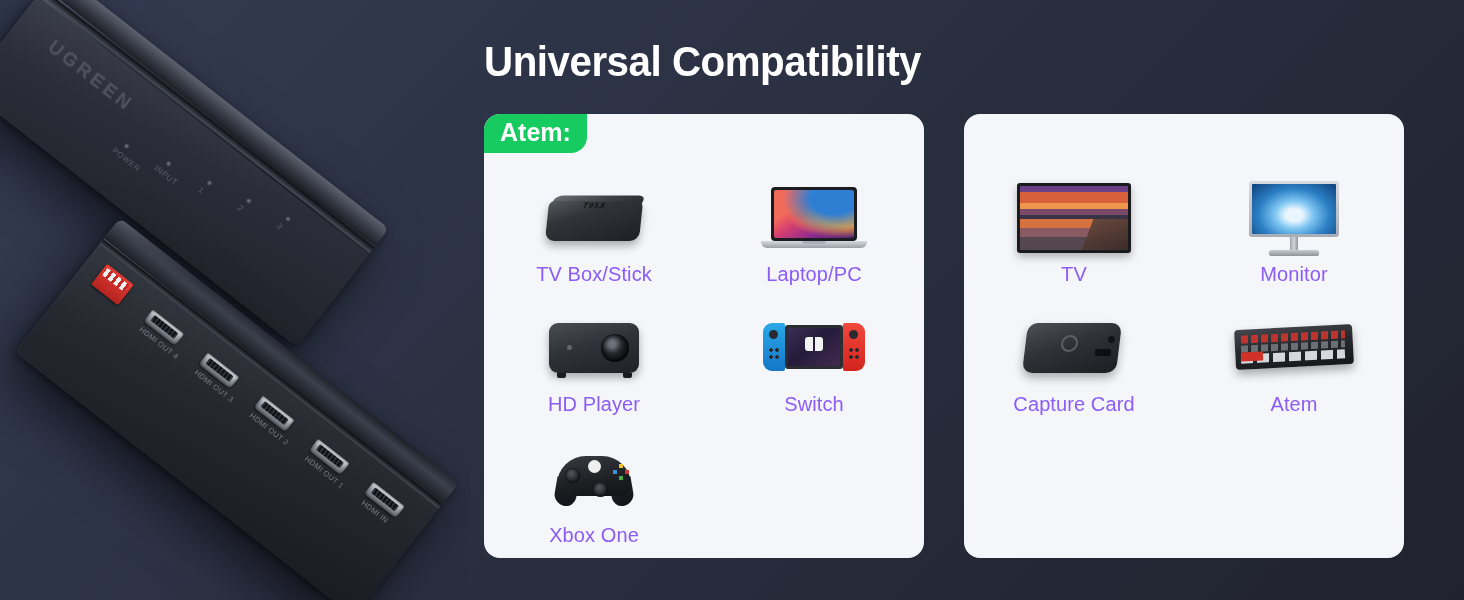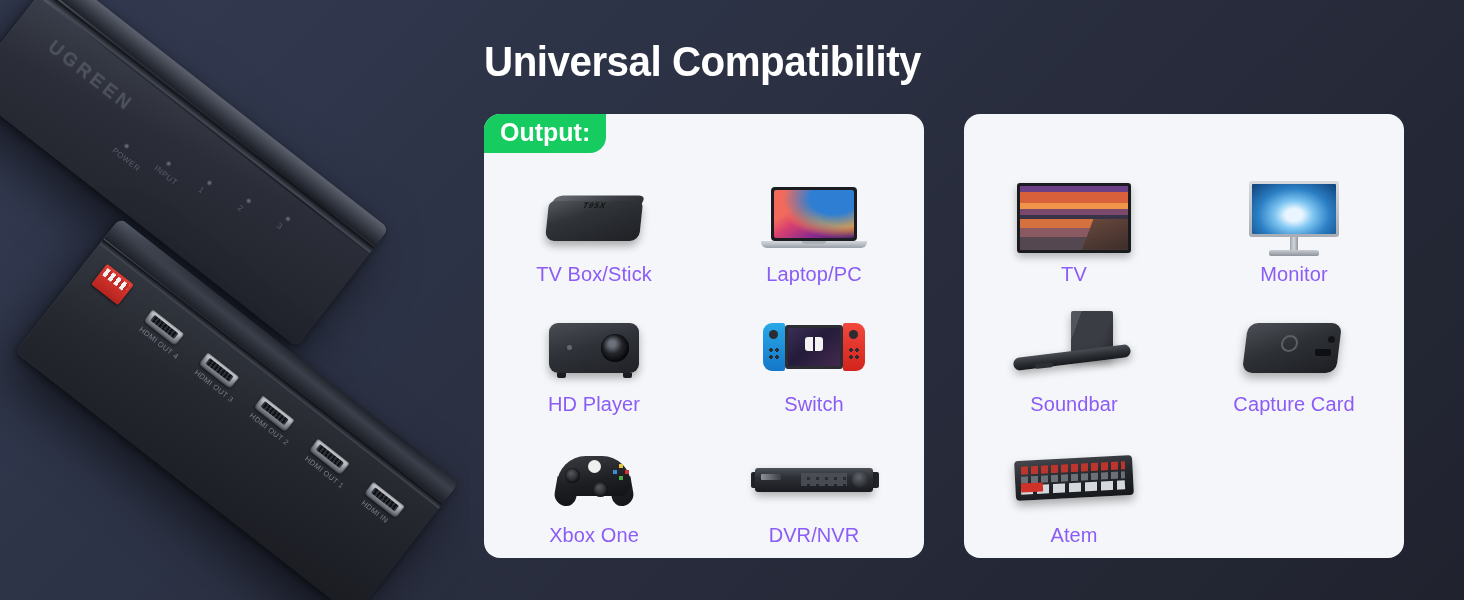--- a/index.html
+++ b/index.html
@@ -441,21 +441,21 @@
   </div>
 </div>
 
 <div class="content">
 
   <div class="headline">Universal Compatibility</div>
 
   <div class="panels">
 
     <div class="panel">
-      <div class="badge">Output:</div>
+      <div class="badge">Atem:</div>
       <div class="grid">
 
         <div class="cell">
           <div class="art">
             <div class="tvbox-top"></div>
             <div class="tvbox-body"></div>
             <div class="tvbox-logo">T95X</div>
           </div>
           <div class="cap">TV Box/Stick</div>
         </div>
@@ -504,31 +504,20 @@
             <div class="xb-grip r"></div>
             <div class="xb-body"></div>
             <div class="xb-guide"></div>
             <div class="xb-stick" style="left:36px; top:30px;"></div>
             <div class="xb-stick" style="left:64px; top:44px;"></div>
             <div class="xb-abxy"></div>
           </div>
           <div class="cap">Xbox One</div>
         </div>
 
-        <div class="cell">
-          <div class="art">
-            <div class="dvr-ear" style="left:2px;"></div>
-            <div class="dvr-ear" style="left:122px;"></div>
-            <div class="dvr-body"></div>
-            <div class="dvr-logo"></div>
-            <div class="dvr-btns"></div>
-            <div class="dvr-jog"></div>
-          </div>
-          <div class="cap">DVR/NVR</div>
-        </div>
 
       </div>
     </div>
 
     <div class="panel">
       <div class="grid">
 
         <div class="cell">
           <div class="art">
             <div class="tv-frame">
@@ -543,28 +532,20 @@
           <div class="art">
             <div class="mon-frame">
                 <div class="mon-pic"></div>
               </div>
             <div class="mon-neck"></div>
             <div class="mon-base"></div>
           </div>
           <div class="cap">Monitor</div>
         </div>
 
-        <div class="cell">
-          <div class="art">
-            <div class="sb-sub"></div>
-            <div class="sb-bar"></div>
-            <div class="sb-remote"></div>
-          </div>
-          <div class="cap">Soundbar</div>
-        </div>
 
         <div class="cell">
           <div class="art">
             <div class="cc-body"></div>
             <div class="cc-logo"></div>
             <div class="cc-port"></div>
             <div class="cc-jack"></div>
           </div>
           <div class="cap">Capture Card</div>
         </div>

